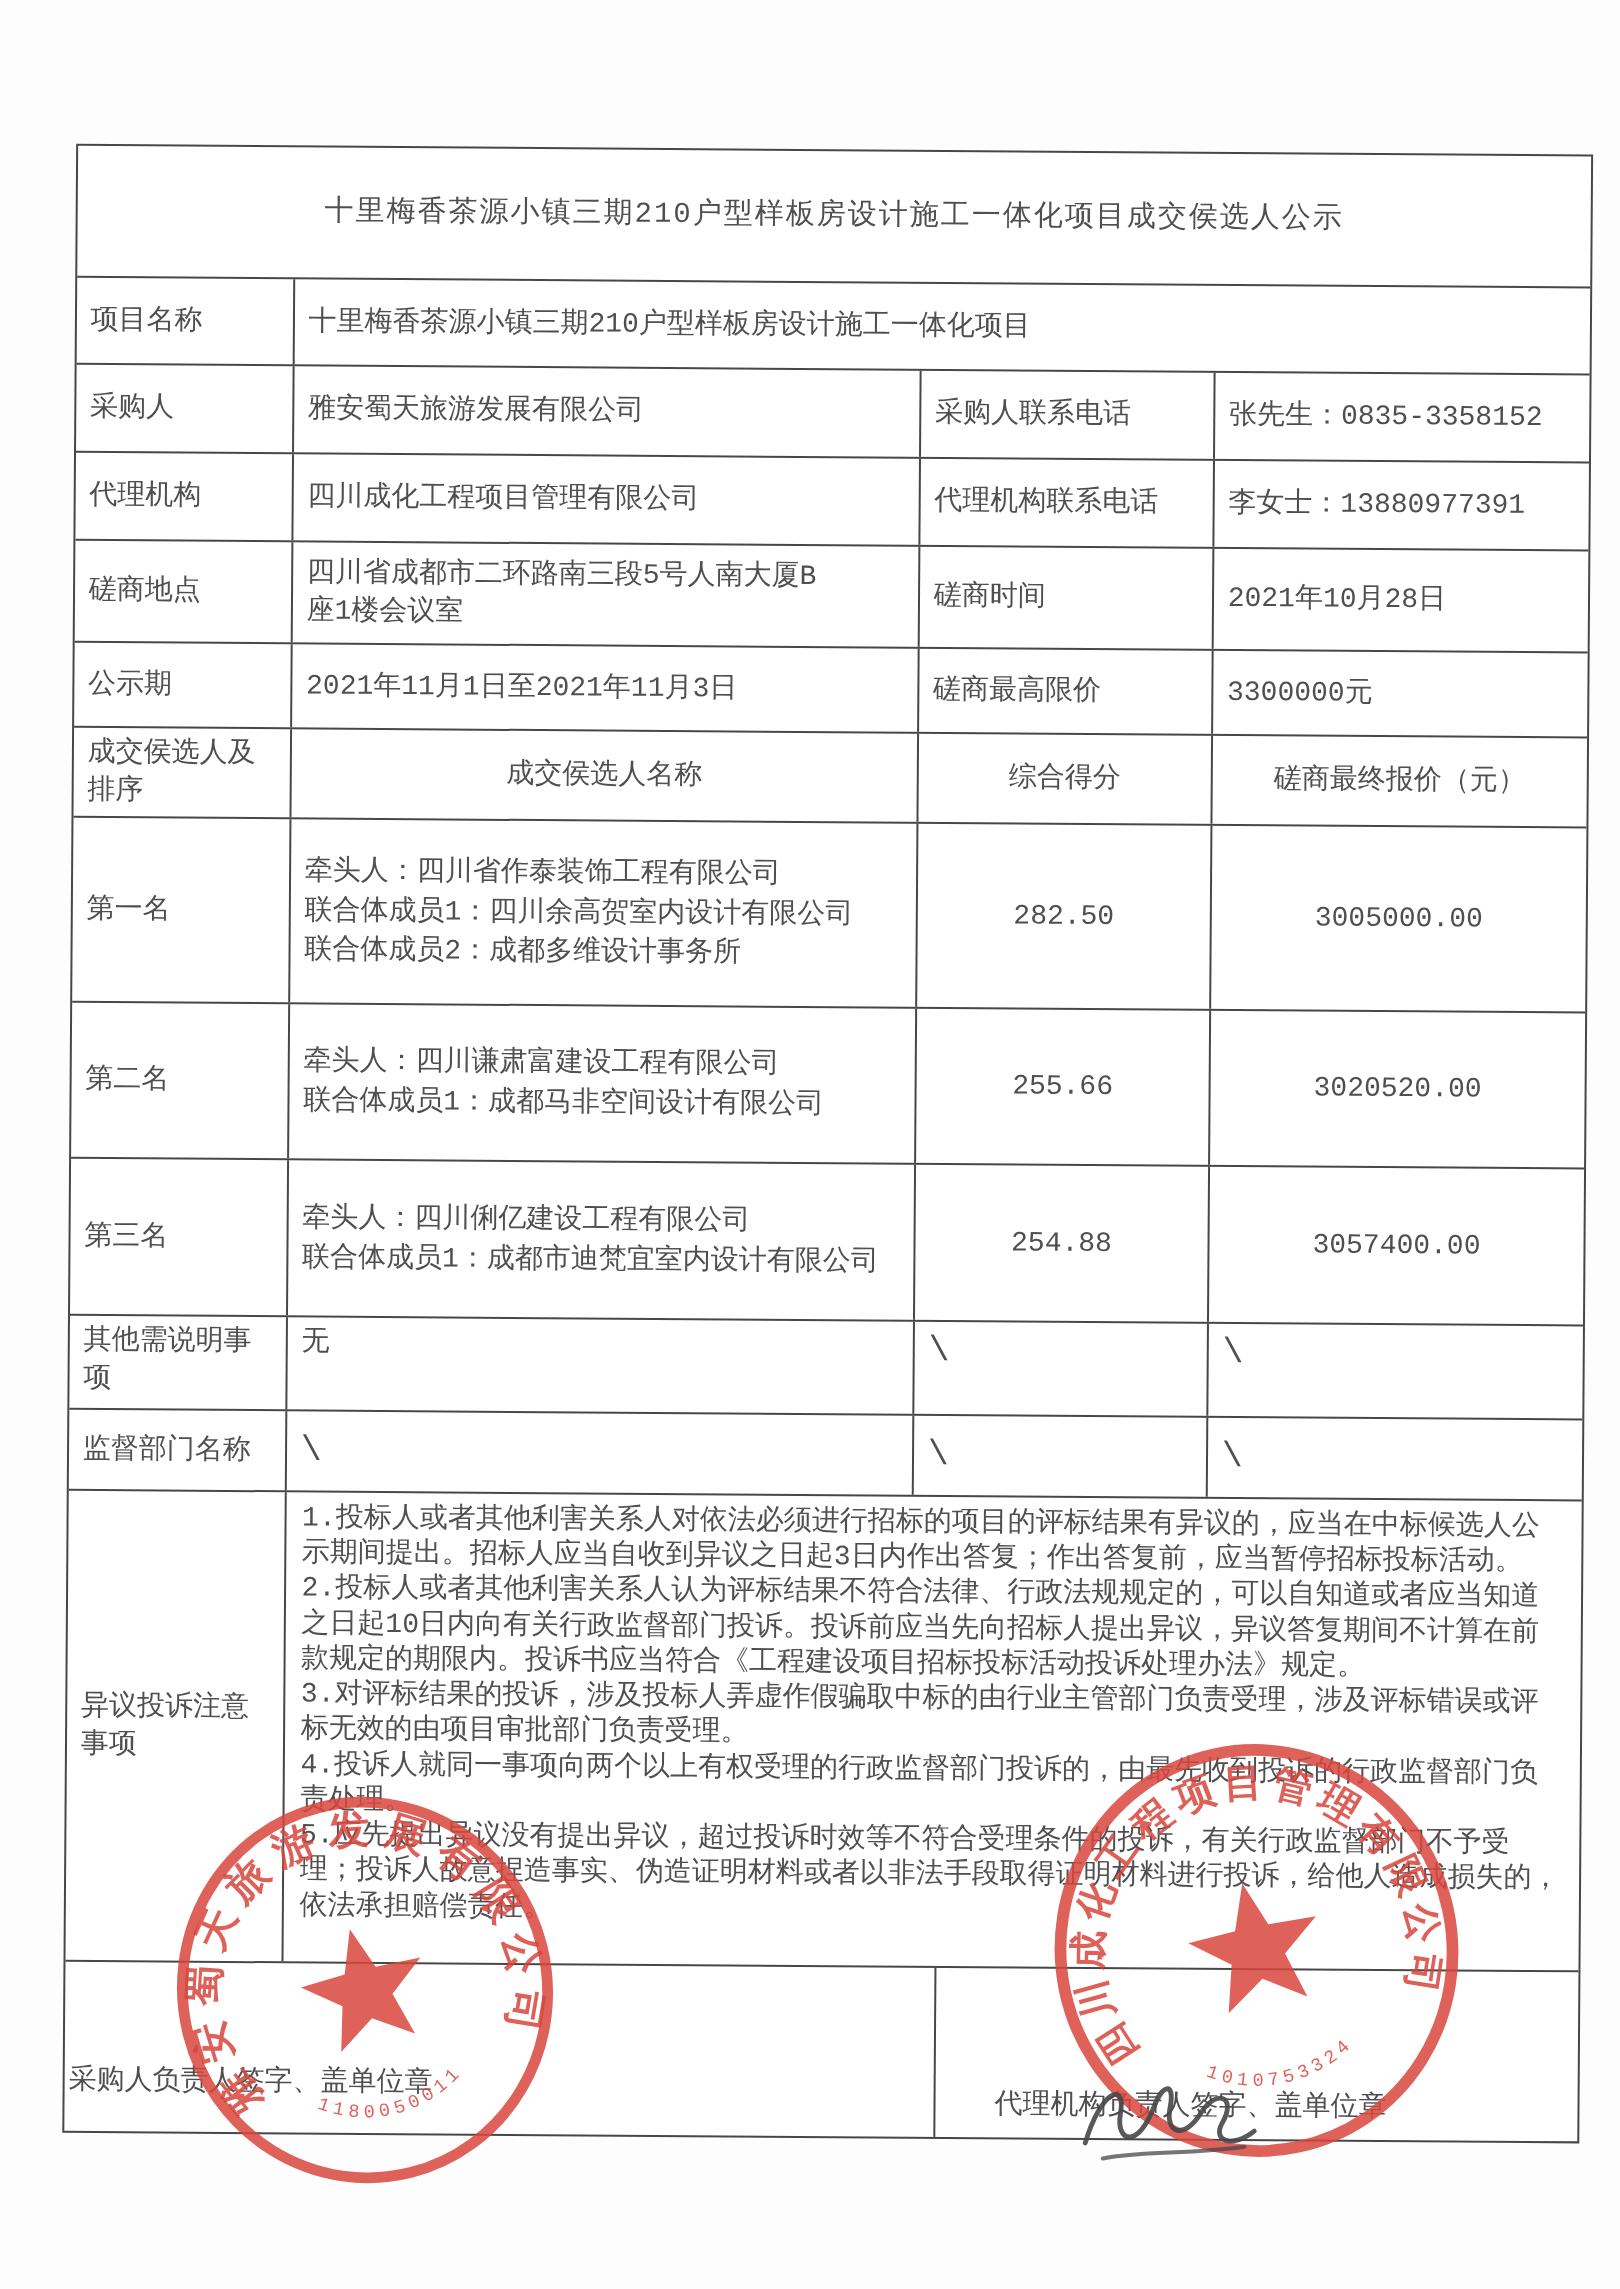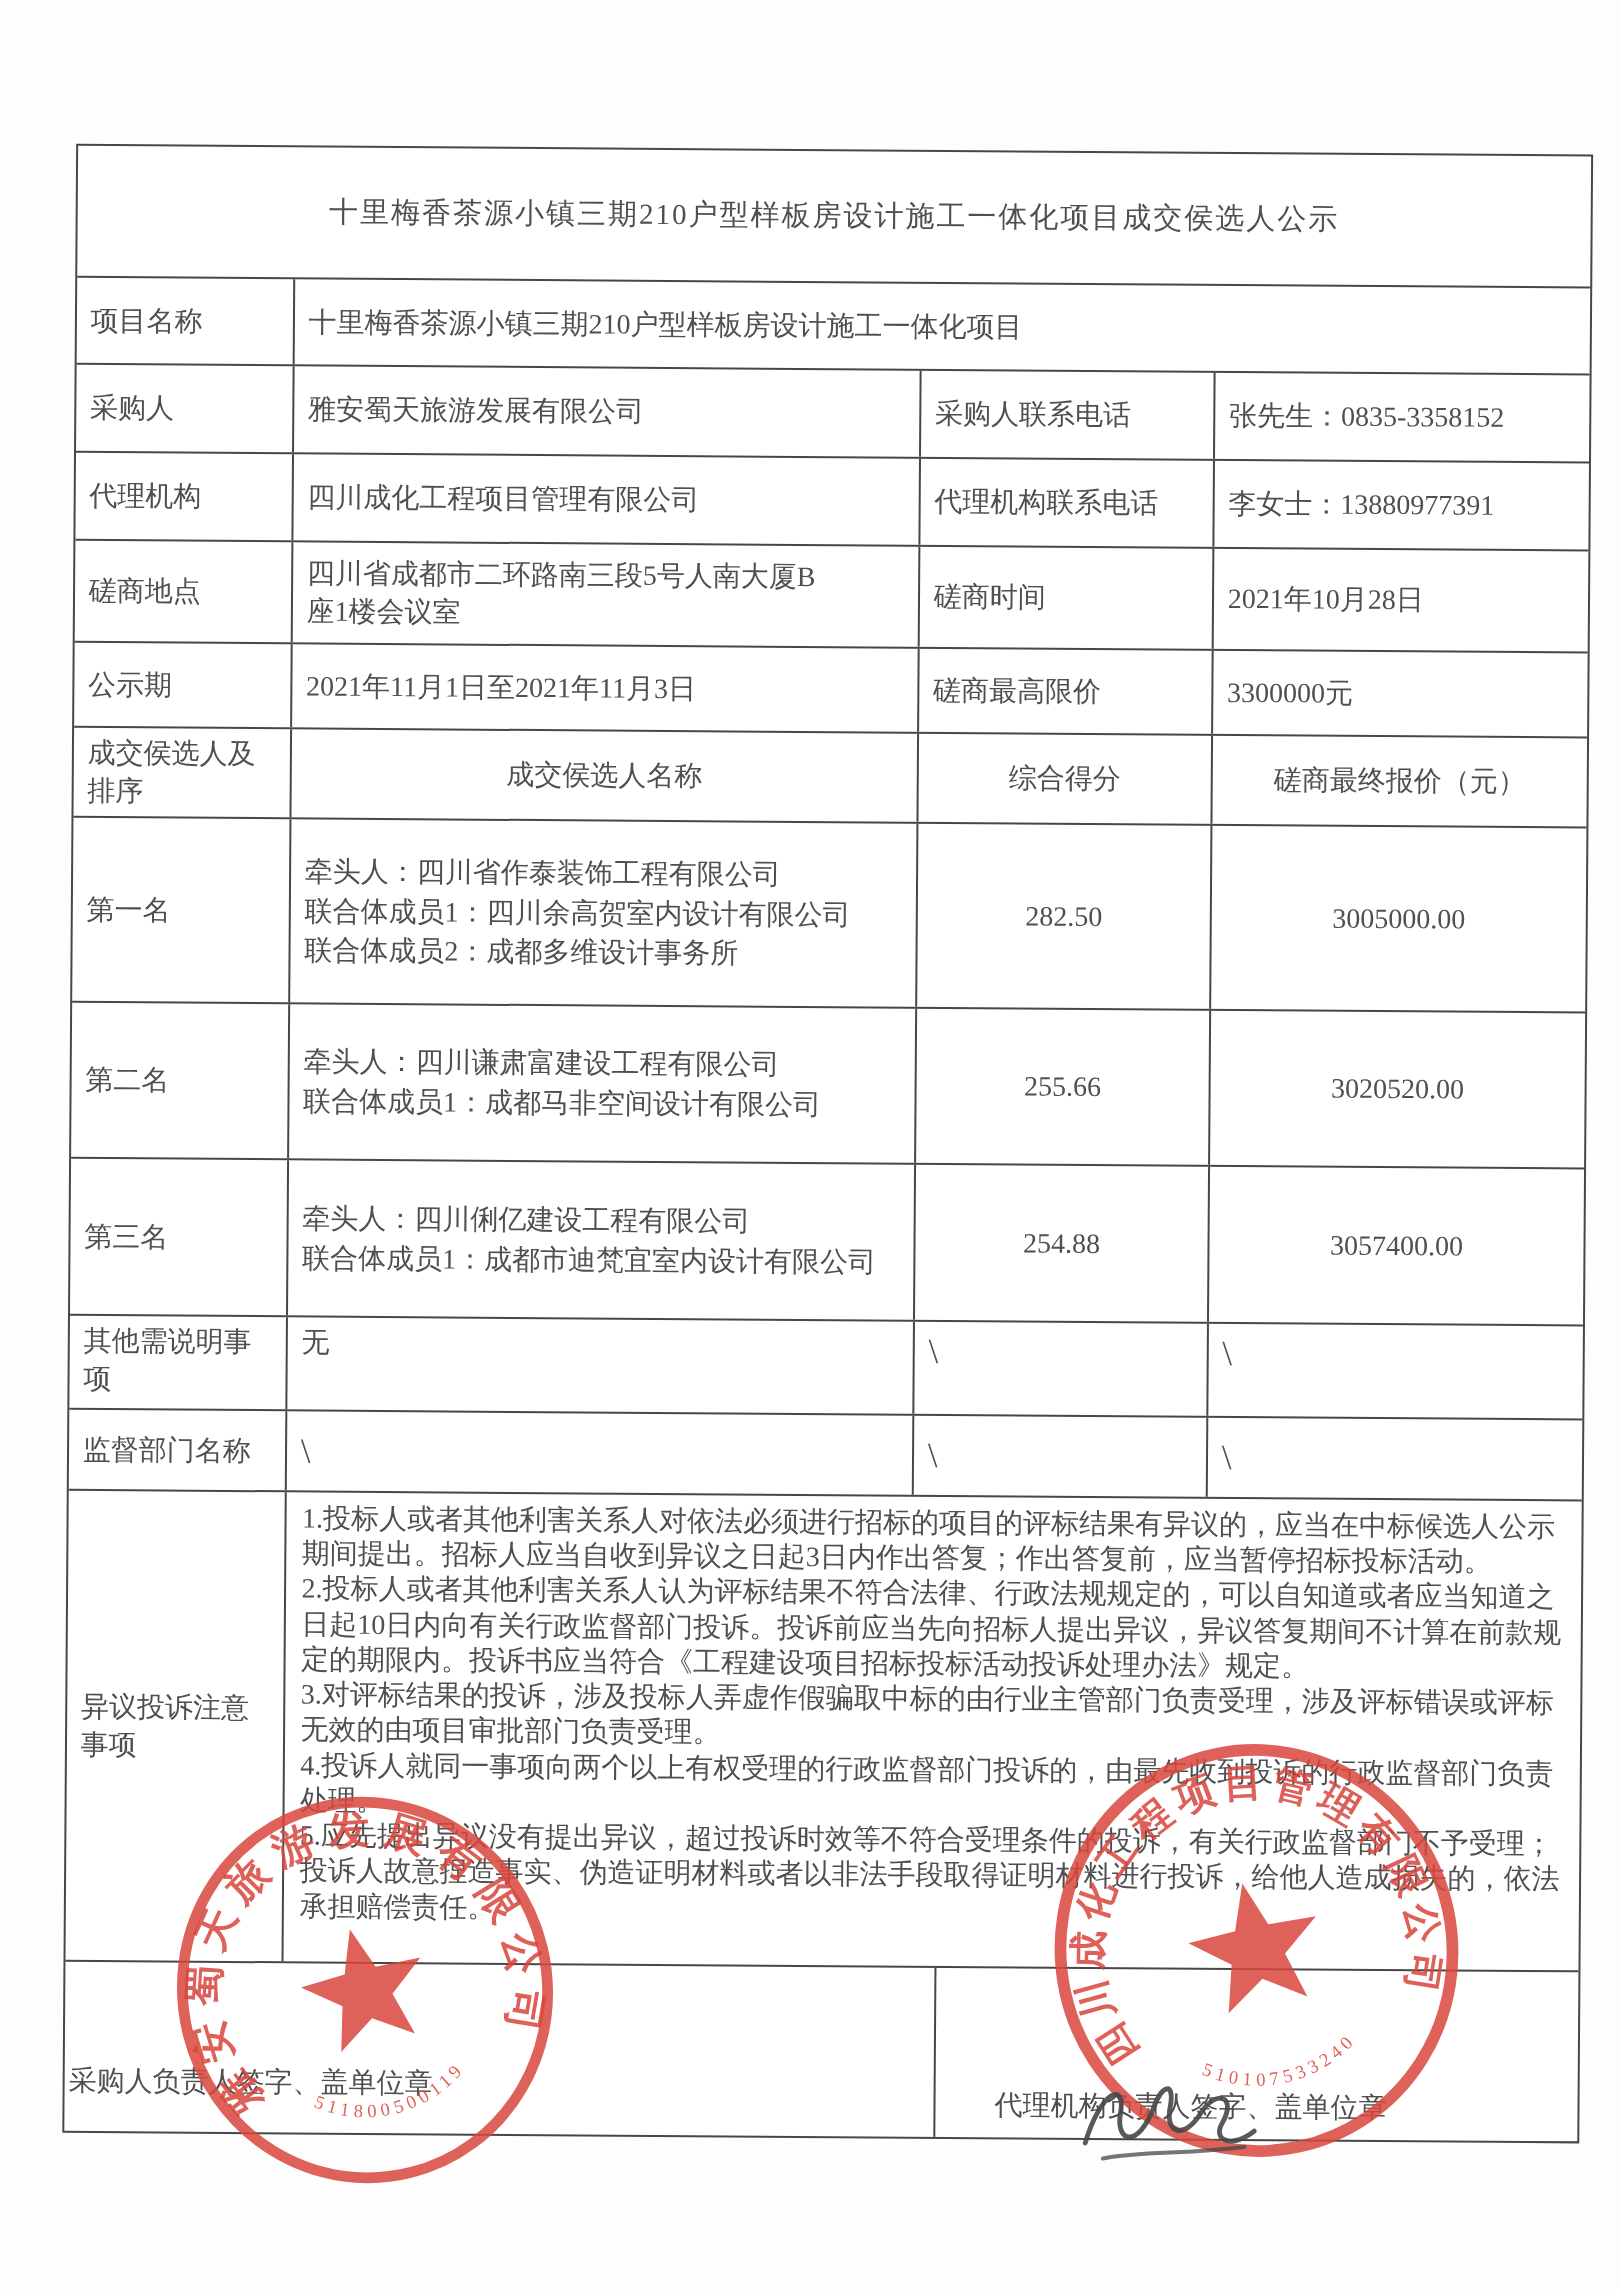--- a/index.html
+++ b/index.html
@@ -1,18 +1,18 @@
 <!DOCTYPE html>
 <html><head>
 <meta charset="utf-8">
 <style>
   html,body{margin:0;padding:0;background:#e8e8e8;}
   .page{
     position:relative;width:1620px;height:2290px;background:#fdfdfd;
-    font-family:Liberation Serif, serif;color:#4f4f4f;
+    font-family:Liberation Mono, monospace;color:#4f4f4f;
     overflow:hidden;margin:0 auto;
   }
   .tbl{
     position:absolute;left:72px;top:147px;width:1517px;
     border:2px solid #474747;background:#fff;
     transform:rotate(0.4deg);transform-origin:30% 30%;
     box-sizing:border-box;
   }
   .row{display:flex;border-top:2px solid #474747;}
   .row:first-child{border-top:none;}

